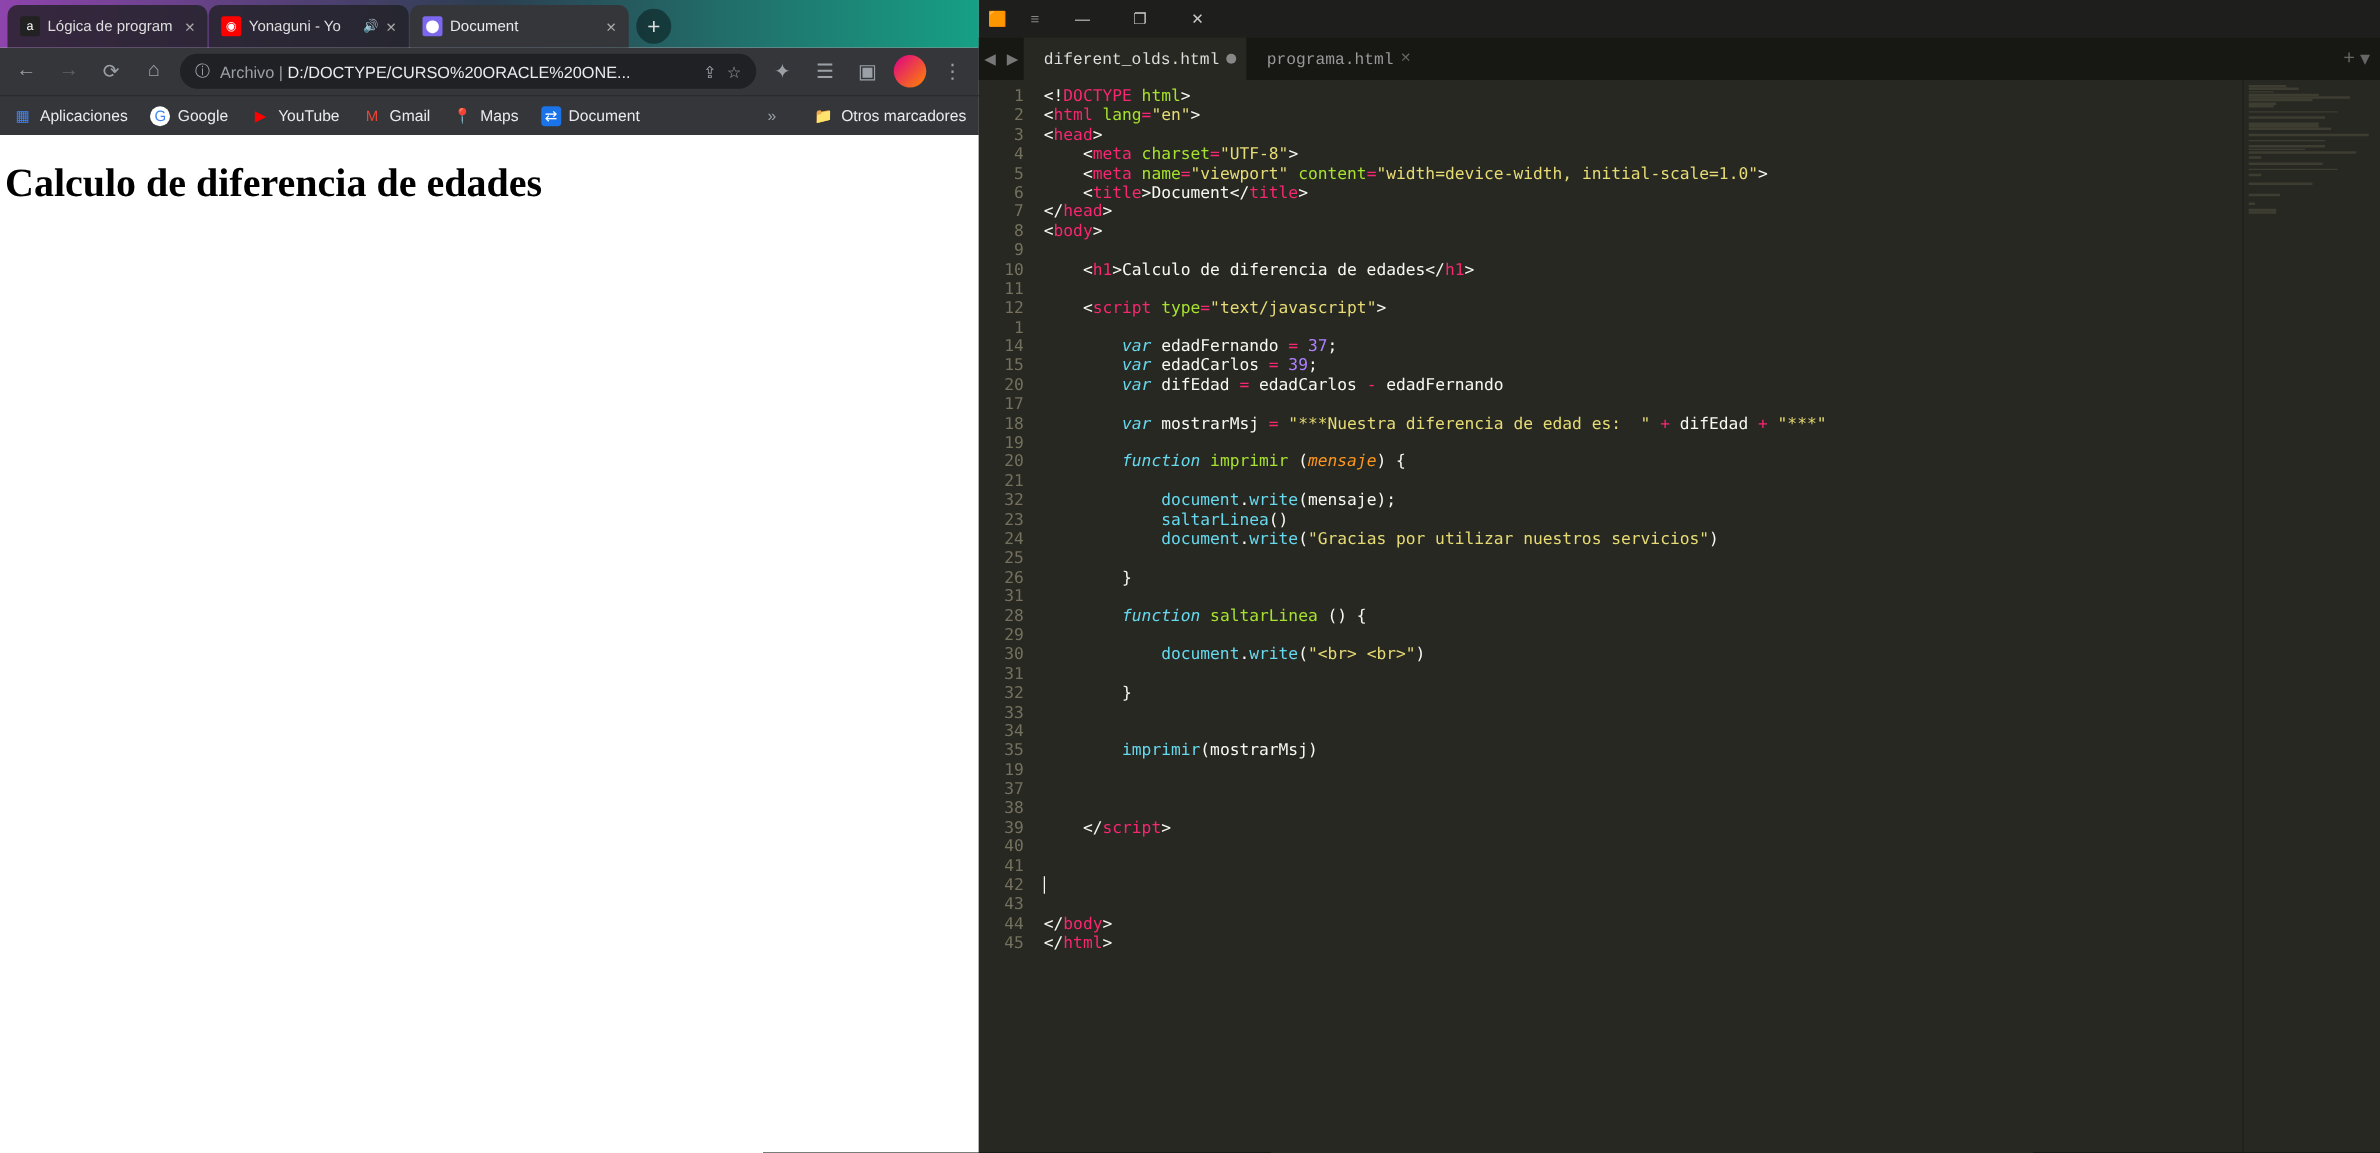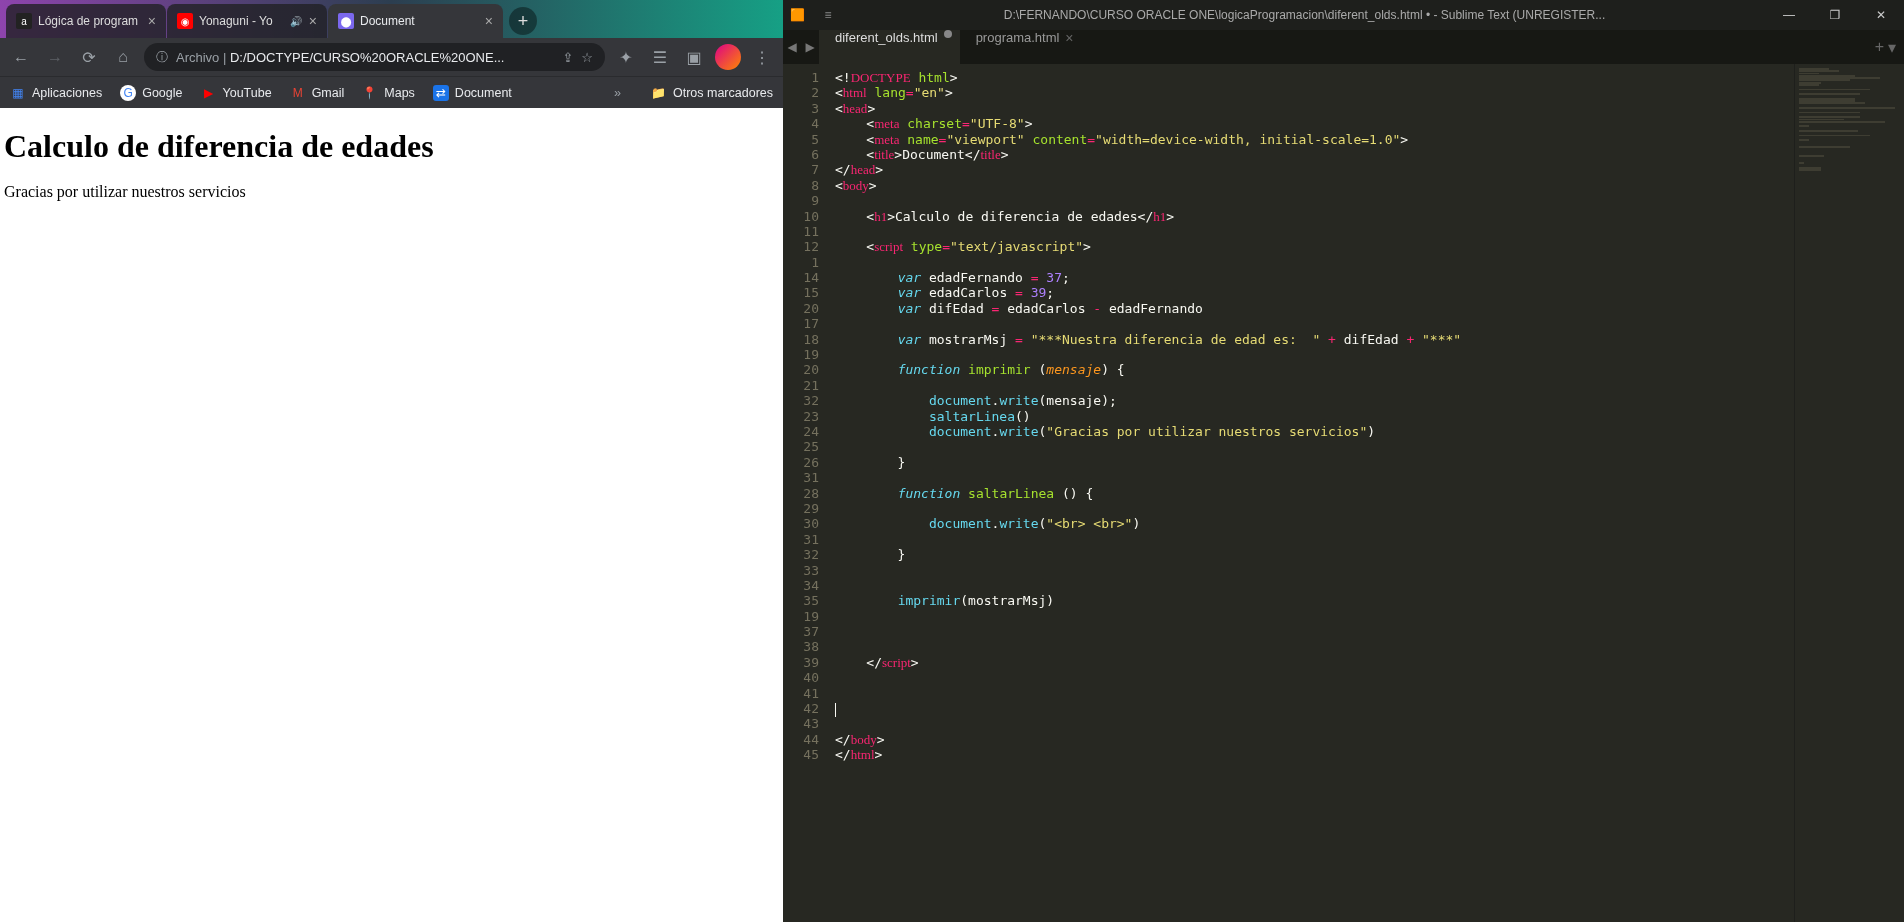--- a/index.html
+++ b/index.html
@@ -39,36 +39,36 @@
 .sublime { width: 1121px; height: 922px; background: #272822; display: flex; flex-direction: column; }
 .st-titlebar { height: 30px; background: #1e1f1c; display: flex; align-items: center; color: #aaa; font-size: 12px; }
 .st-logo { width: 30px; display: flex; align-items: center; justify-content: center; }
 .st-menu { width: 30px; display: flex; align-items: center; justify-content: center; color: #888; }
 .st-title { flex: 1; text-align: center; white-space: nowrap; overflow: hidden; text-overflow: ellipsis; }
 .st-winbtns { display: flex; }
 .st-winbtn { width: 46px; height: 30px; display: flex; align-items: center; justify-content: center; color: #ccc; font-size: 12px; }
 
 .st-tabs { height: 34px; background: #171814; display: flex; align-items: center; position: relative; }
 .st-navleft,.st-navright { width: 18px; display: flex; align-items: center; justify-content: center; color: #777; font-size: 12px; }
-.st-tab { height: 34px; padding: 0 22px 0 16px; display: flex; align-items: flex-start; gap: 10px; color: #999; font-size: 13px; position: relative; }
+.st-tab { height: 34px; padding: 0 22px 0 16px; display: flex; align-items: center; gap: 10px; color: #999; font-size: 13px; position: relative; font-family: Liberation Mono, monospace; }
 .st-tab.active { background: #272822; color: #ddd; }
 .st-tab .dirty { width: 8px; height: 8px; border-radius: 50%; background: #888; position: absolute; right: 8px; }
 .st-tab .close-x { position: absolute; right: 8px; font-size: 14px; color: #666; }
 .st-tabright { margin-left: auto; display: flex; align-items: center; gap: 4px; padding-right: 8px; color: #666; font-size: 16px; }
 
 .st-body { flex: 1; display: flex; overflow: hidden; }
 .gutter { width: 44px; background: #272822; text-align: right; padding: 6px 8px 0 0; color: #75715e; font: 13px/15.4px Consolas, monospace; }
 .gutter div { height: 15.4px; }
 .code { flex: 1; padding: 6px 0 0 8px; color: #f8f8f2; font: 13px/15.4px Consolas, monospace; white-space: pre; position: relative; }
 .code .line { height: 15.4px; }
 .minimap { width: 110px; background: #272822; border-left: 1px solid #1e1f1c; padding: 4px; overflow: hidden; }
 .minimap .mm { height: 1.8px; margin-bottom: 0.5px; background: #3e3d32; }
 
 
-.c-tag   { color: #f92672; font-family: Liberation Serif, serif; }
+.c-tag   { color: #f92672; }
 .c-attr  { color: #a6e22e; }
 .c-str   { color: #e6db74; }
 .c-kw    { color: #66d9ef; font-style: italic; }
 .c-fn    { color: #a6e22e; }
 .c-num   { color: #ae81ff; }
 .c-obj   { color: #66d9ef; }
 .c-op    { color: #f92672; }
 .c-br    { color: #f8f8f2; }
 .c-param { color: #fd971f; font-style: italic; }
 
@@ -153,29 +153,27 @@
       </div>
     <span class="more">»</span>
     <div class="other" style="margin-left:12px">
         <span class="bk-icon" style="color:#f4b400">📁</span>
         <span>Otros marcadores</span>
       </div>
   </div>
 
   <div class="page">
     <h1>Calculo de diferencia de edades</h1>
-    <p>Gracias por utilizar nuestros servicios</p>
   </div>
 </div>
 
 <div class="sublime">
   <div class="st-titlebar">
     <div class="st-logo">🟧</div>
     <div class="st-menu">≡</div>
-    <div class="st-title">D:\FERNANDO\CURSO ORACLE ONE\logicaProgramacion\diferent_olds.html • - Sublime Text (UNREGISTER...</div>
     <div class="st-winbtns">
       <div class="st-winbtn">—</div>
       <div class="st-winbtn">❐</div>
       <div class="st-winbtn close">✕</div>
     </div>
   </div>
 
   <div class="st-tabs">
     <div class="st-navleft">◀</div>
     <div class="st-navright">▶</div>

